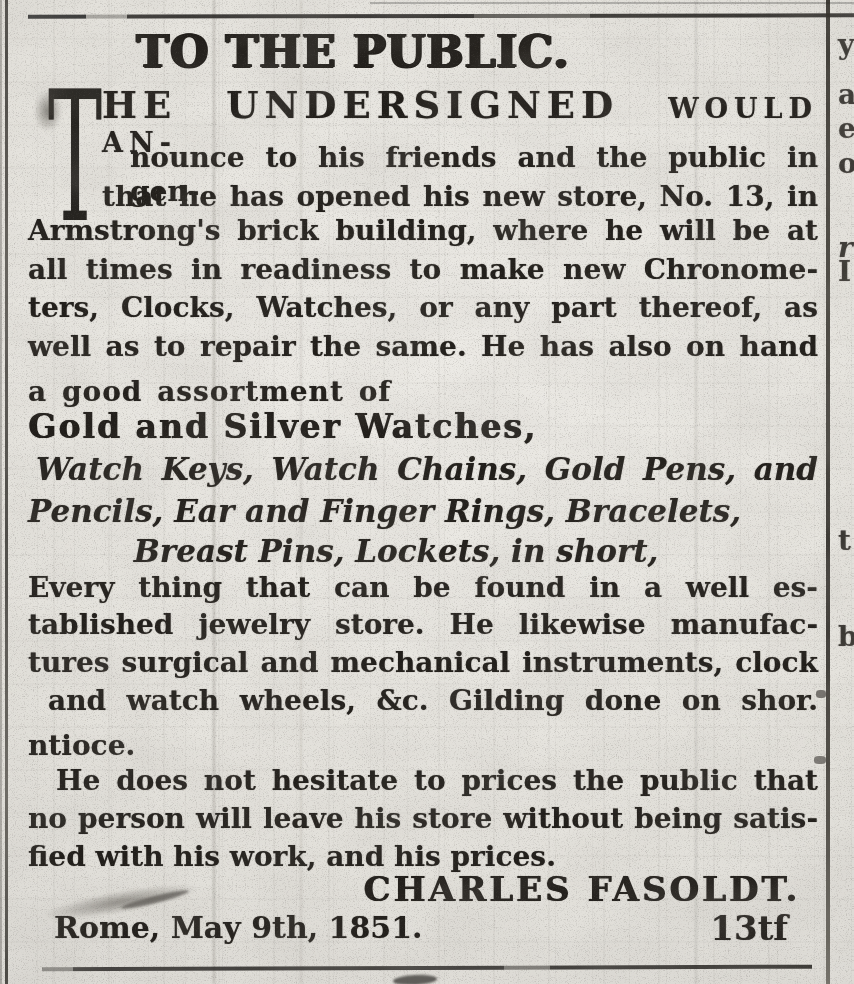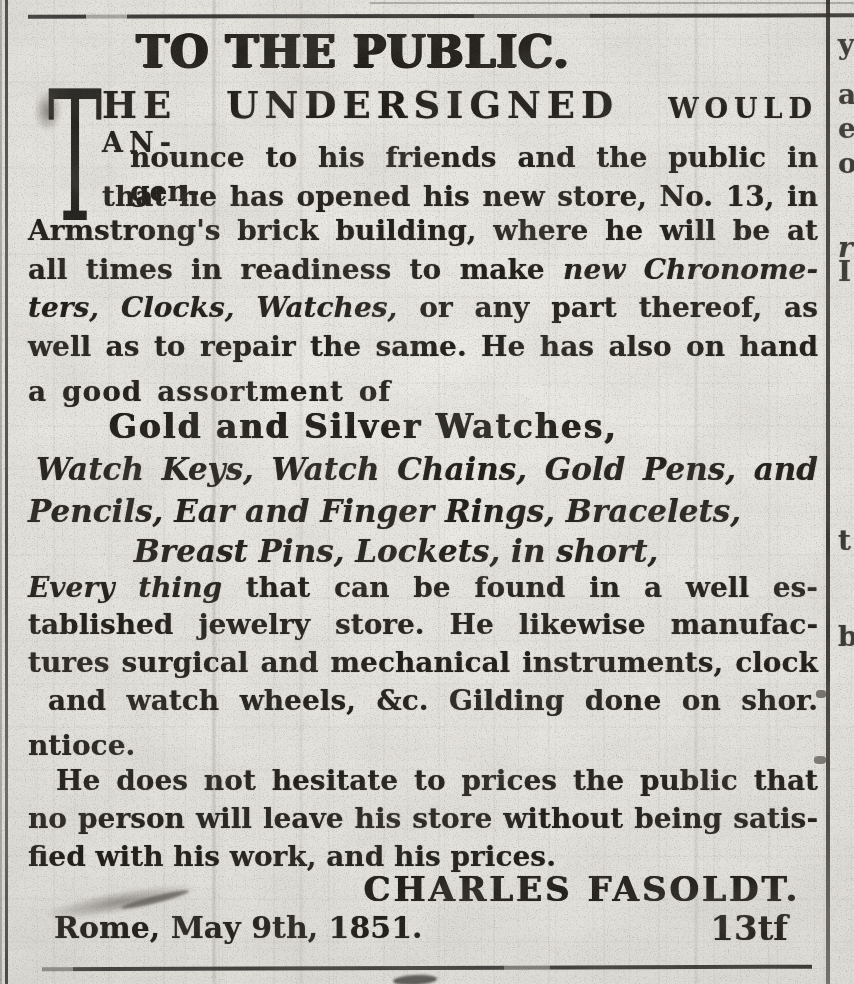--- a/index.html
+++ b/index.html
@@ -13,34 +13,34 @@
   .tex{position:absolute;inset:0;pointer-events:none;
     background:
       repeating-linear-gradient(90deg, rgba(90,86,80,.045) 0 1px, transparent 1px 37px),
       repeating-linear-gradient(90deg, transparent 0 53px, rgba(100,96,90,.05) 53px 55px),
       repeating-linear-gradient(0deg, transparent 0 41px, rgba(110,106,100,.035) 41px 43px);
   }
   .noise-svg{position:absolute;inset:0;pointer-events:none;}
   .content{position:absolute;inset:0;text-shadow:0 0 1px rgba(25,22,18,.55);filter:blur(.3px);}
   .line{position:absolute;left:28px;right:36px;font-size:28px;font-weight:bold;line-height:34px;}
   .j{text-align:justify;text-align-last:justify;}
-  .it{font-style:italic;}
+  .it{}
   .ad-title{position:absolute;top:26px;left:28px;right:36px;text-align:center;padding-right:140px;
     font-size:44px;font-weight:bold;letter-spacing:1px;
     text-shadow:1.4px 0 currentColor,-1.4px 0 currentColor,0 1.2px currentColor,0 -0.5px currentColor;}
   .dropcap{position:absolute;left:48px;top:86px;font-size:180px;line-height:.8;font-weight:normal;
     transform:scale(.45,1);transform-origin:top left;color:#262420;}
   .l1{top:88px;padding-left:74px;}
   .l1 .big{font-size:37px;letter-spacing:6px;}
   .l1 .small{font-size:27px;letter-spacing:6px;}
   .l2{top:141px;padding-left:102px;}
   .l3{top:180px;padding-left:74px;}
   .l4{top:214px;}.l5{top:253px;}.l6{top:291px;}.l7{top:330px;}
   .l8{top:375px;letter-spacing:1px;word-spacing:4px;}
-  .h2{top:410px;text-align:center;padding-right:120px;font-size:33px;letter-spacing:2px;
+  .h2{top:410px;padding-right:120px;font-size:33px;letter-spacing:2px;
       text-shadow:.8px 0 currentColor,0 0 1px rgba(25,22,18,.55);}
   .ilist{font-style:italic;font-size:31px;}
   .li1{top:452px;padding-left:8px;}
   .li2{top:494px;padding-right:36px;}
   .li3{top:534px;text-align:center;padding-right:54px;}
   .b2l1{top:571px;}.b2l2{top:608px;}.b2l3{top:646px;}.b2l4{top:684px;margin-left:20px;}
   .b2l5{top:729px;}
   .b3l1{top:764px;padding-left:28px;}
   .b3l2{top:802px;}.b3l3{top:840px;}
   .sig{top:872px;text-align:right;padding-right:18px;font-size:34px;letter-spacing:3px;

